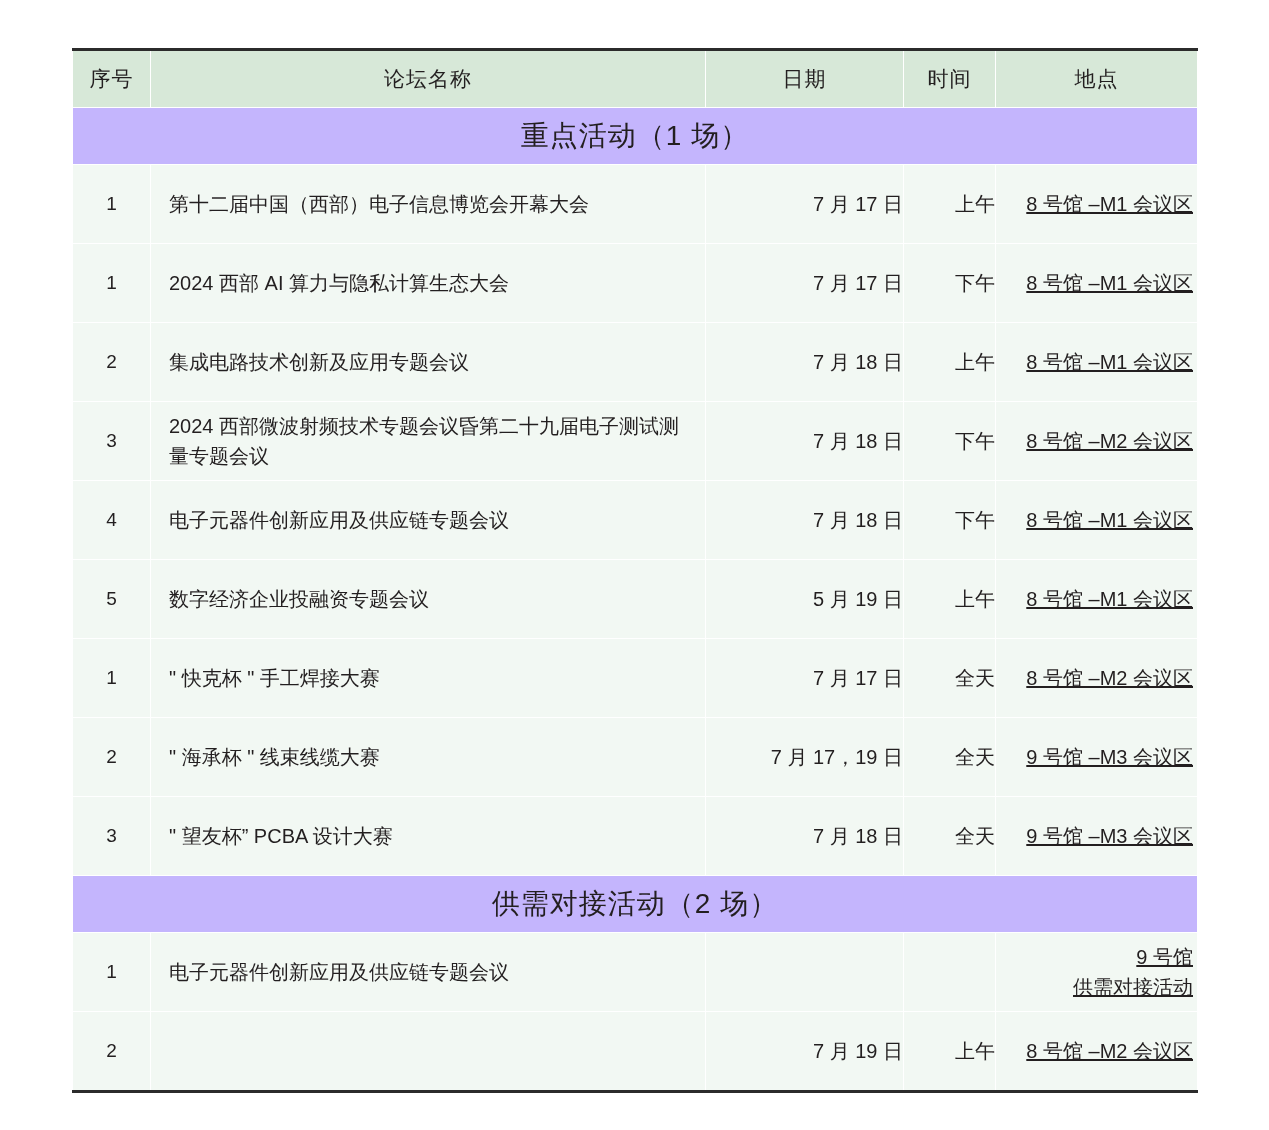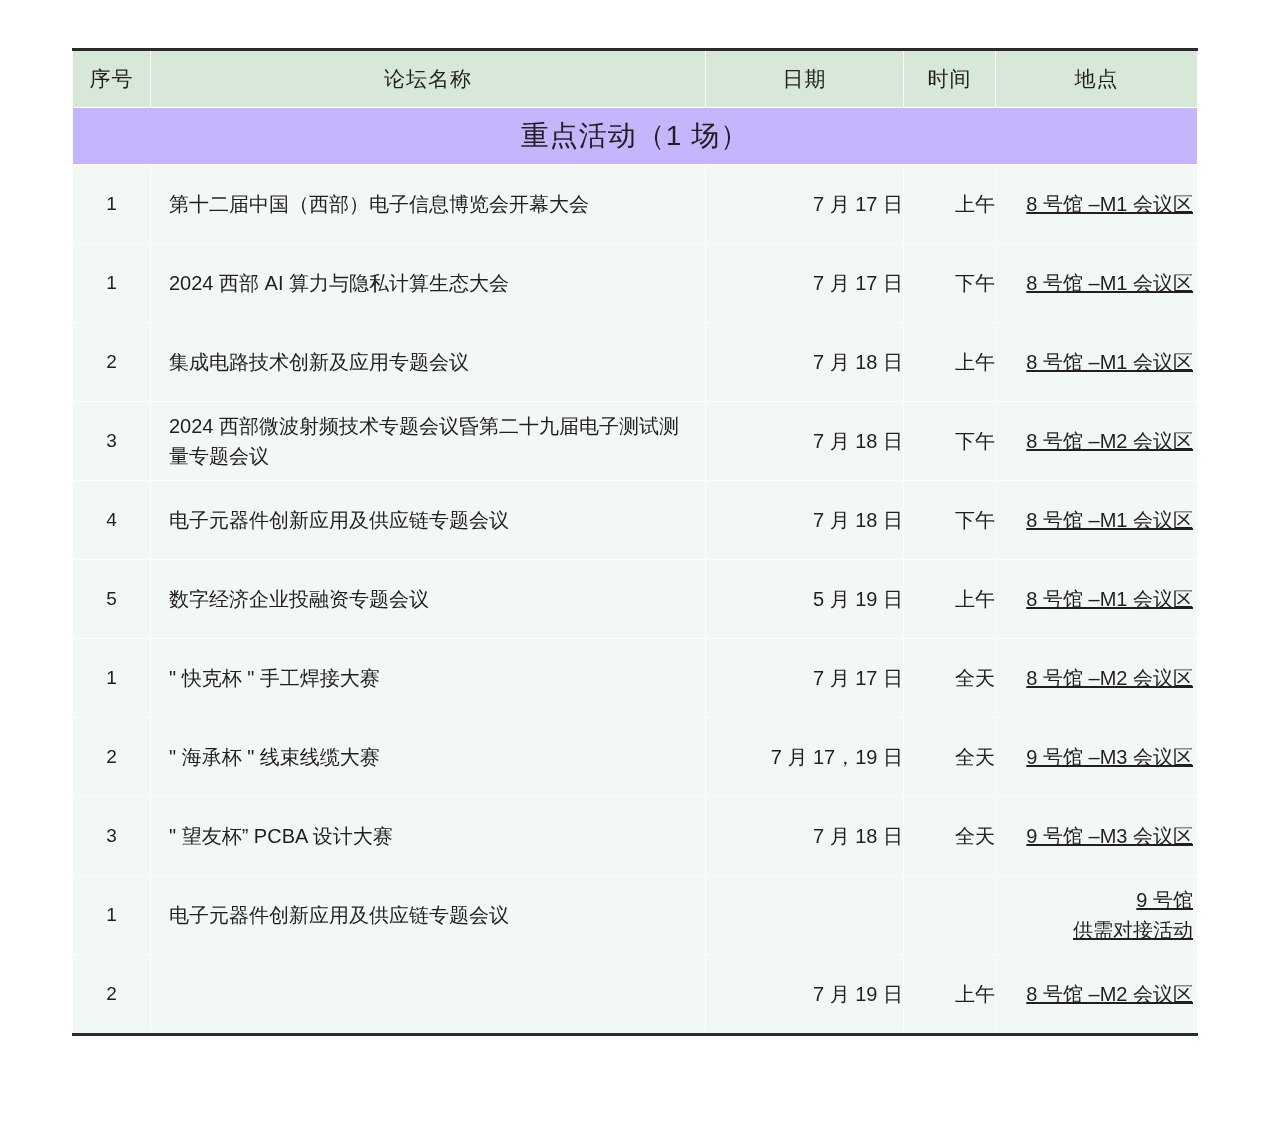--- a/index.html
+++ b/index.html
@@ -177,20 +177,23 @@
         <td class="place">9 号馆 –M3 会议区</td>
       </tr>
       <tr class="row">
         <td class="idx">3</td>
         <td class="name">" 望友杯” PCBA 设计大赛</td>
         <td class="date">7 月 18 日</td>
         <td class="time">全天</td>
         <td class="place">9 号馆 –M3 会议区</td>
       </tr>
 
+      <tr class="section">
+        <td colspan="5">供需对接活动（2 场）</td>
+      </tr>
       <tr class="row" style="height:78px;">
         <td class="idx">1</td>
         <td class="name">电子元器件创新应用及供应链专题会议</td>
         <td class="date"></td>
         <td class="time"></td>
         <td class="place">
           <span class="two-line">9 号馆</span>
           <span class="two-line">供需对接活动</span>
         </td>
       </tr>

